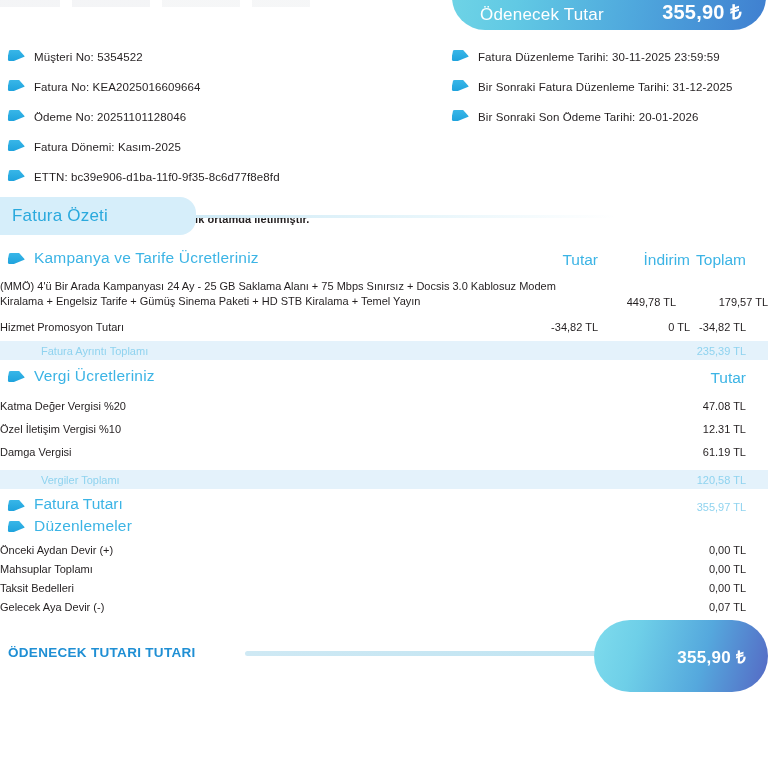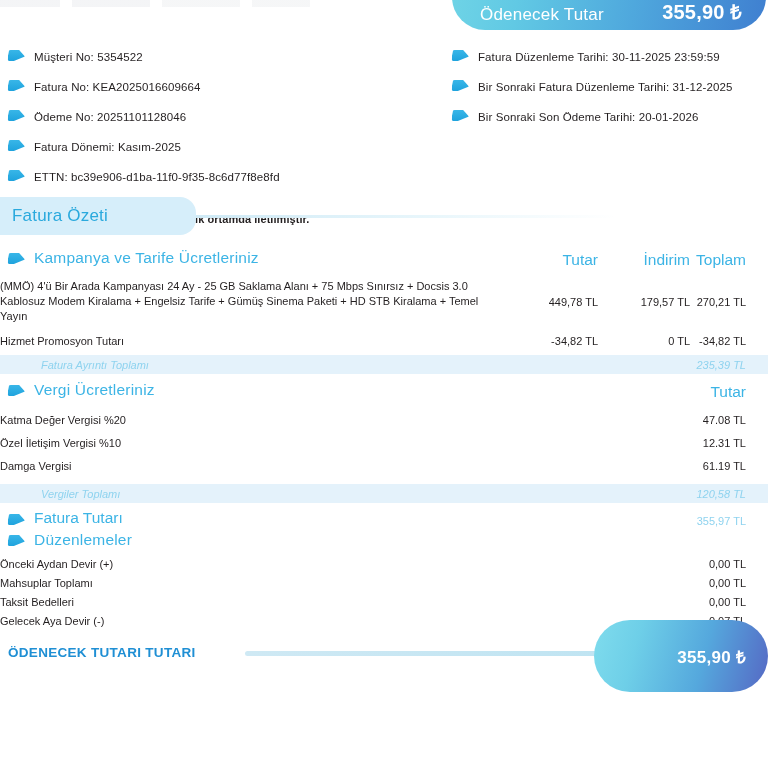--- a/index.html
+++ b/index.html
@@ -88,21 +88,21 @@
   }
   .sec-head .c-num { font-size:15.5px; color:#3cb4e5; padding-top:2px; }
 
   .item { color:#231f20; line-height:15px; padding:2px 0; }
   .item .c-name { }
   .item .c-num { padding-top:16px; }
   .item.single .c-num { padding-top:0; }
 
   .subtotal {
     background:#e4f2fb; color:#8fd3ef; height:19px;
-    align-items:center; margin:4px 0 0 0; font-size:11px;font-style:italic;
+    align-items:center; margin:4px 0 0 0; font-size:11px;
   }
   .subtotal .c-name { padding-left:41px; }
 
   .total-row .c-name {
     display:flex; align-items:flex-end; gap:9px; padding-left:8px;
     font-size:15.5px; color:#3cb4e5;
   }
   .total-row .c-num { font-size:11px; color:#8fd3ef; padding-top:6px; }
 
   
@@ -216,21 +216,20 @@
       </div>
       <div class="c-num">Tutar</div>
       <div class="c-num">İndirim</div>
       <div class="c-num last">Toplam</div>
     </div>
 
     <div class="row item">
       <div class="c-name">(MMÖ) 4'ü Bir Arada Kampanyası 24 Ay - 25 GB Saklama Alanı + 75 Mbps Sınırsız + Docsis 3.0 Kablosuz Modem Kiralama + Engelsiz Tarife + Gümüş Sinema Paketi + HD STB Kiralama + Temel Yayın</div>
       <div class="c-num">449,78 TL</div>
       <div class="c-num">179,57 TL</div>
-      <div class="c-num last">270,21 TL</div>
     </div>
 
     <div class="row item single" style="padding-top:8px;">
       <div class="c-name">Hizmet Promosyon Tutarı</div>
       <div class="c-num">-34,82 TL</div>
       <div class="c-num">0 TL</div>
       <div class="c-num last">-34,82 TL</div>
     </div>
 
     <div class="row subtotal">

